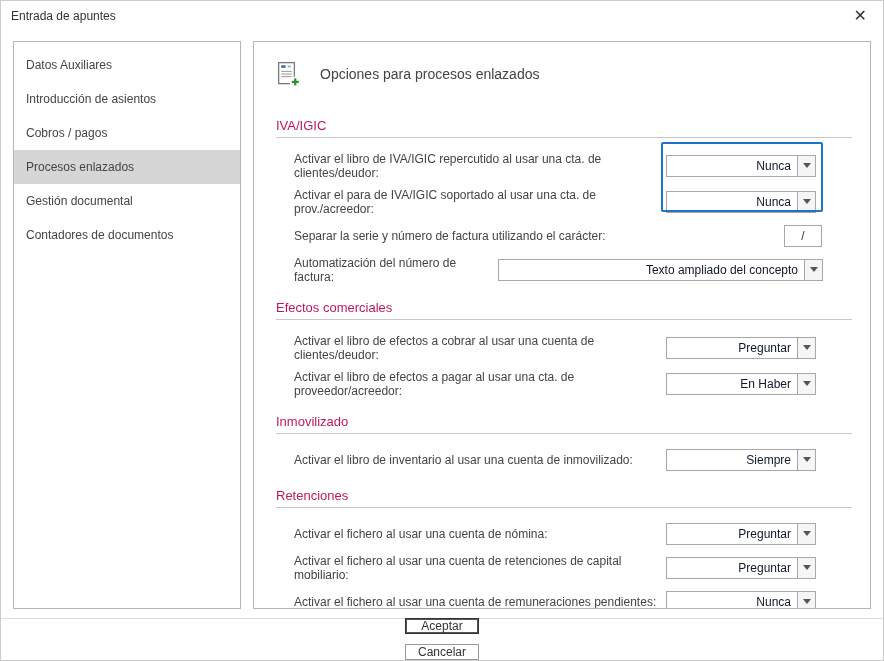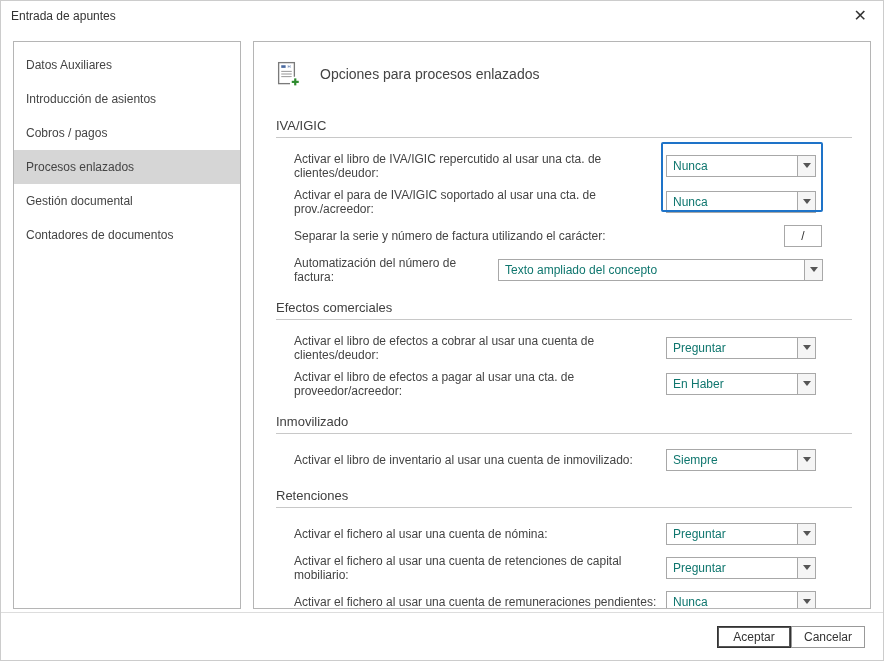--- a/index.html
+++ b/index.html
@@ -66,21 +66,21 @@
   .header-icon {
     width: 28px;
     height: 28px;
   }
   .header-title {
     font-size: 14px;
     color: #444;
   }
   .section-head {
     font-size: 13px;
-    color: #404040;
+    color: #be185d;
     border-bottom: 1px solid #c8c8c8;
     padding-bottom: 4px;
     margin: 16px 0 14px 0;
   }
   .section-head.first { margin-top: 0; }
   .row {
     display: flex;
     align-items: center;
     margin: 0 0 8px 18px;
     min-height: 24px;
@@ -97,23 +97,24 @@
     height: 22px;
     width: 150px;
     background: #fff;
     position: relative;
   }
   .combo.wide { width: 325px; }
   .combo .combo-value {
     flex: 1;
     padding: 0 6px;
     font-size: 12px;
-    color: #0f766e;
+    color: #0f172a;
     white-space: nowrap;
     overflow: hidden;
+    text-align: right;
   }
   .combo .combo-btn {
     width: 18px;
     height: 100%;
     border-left: 1px solid #a8a8a8;
     display: flex;
     align-items: center;
     justify-content: center;
     background: #f5f5f5;
     cursor: pointer;
@@ -131,27 +132,29 @@
     border: 1px solid #a8a8a8;
     text-align: center;
     font-size: 12px;
     color: #333;
   }
   .footer {
     position: absolute;
     bottom: 0;
     left: 0;
     right: 0;
-    height: 48px;
+    height: 42px;
     border-top: 1px solid #ddd;
     display: flex;
     justify-content: flex-end;
     align-items: center;
+    gap: 10px;
     padding: 0 18px;
     background: #fff;
+    flex-direction: column;
   }
   .btn {
     min-width: 74px;
     height: 22px;
     border: 1px solid #999;
     background: #fff;
     font-size: 12px;
     color: #333;
     cursor: pointer;
     padding: 0 10px;

